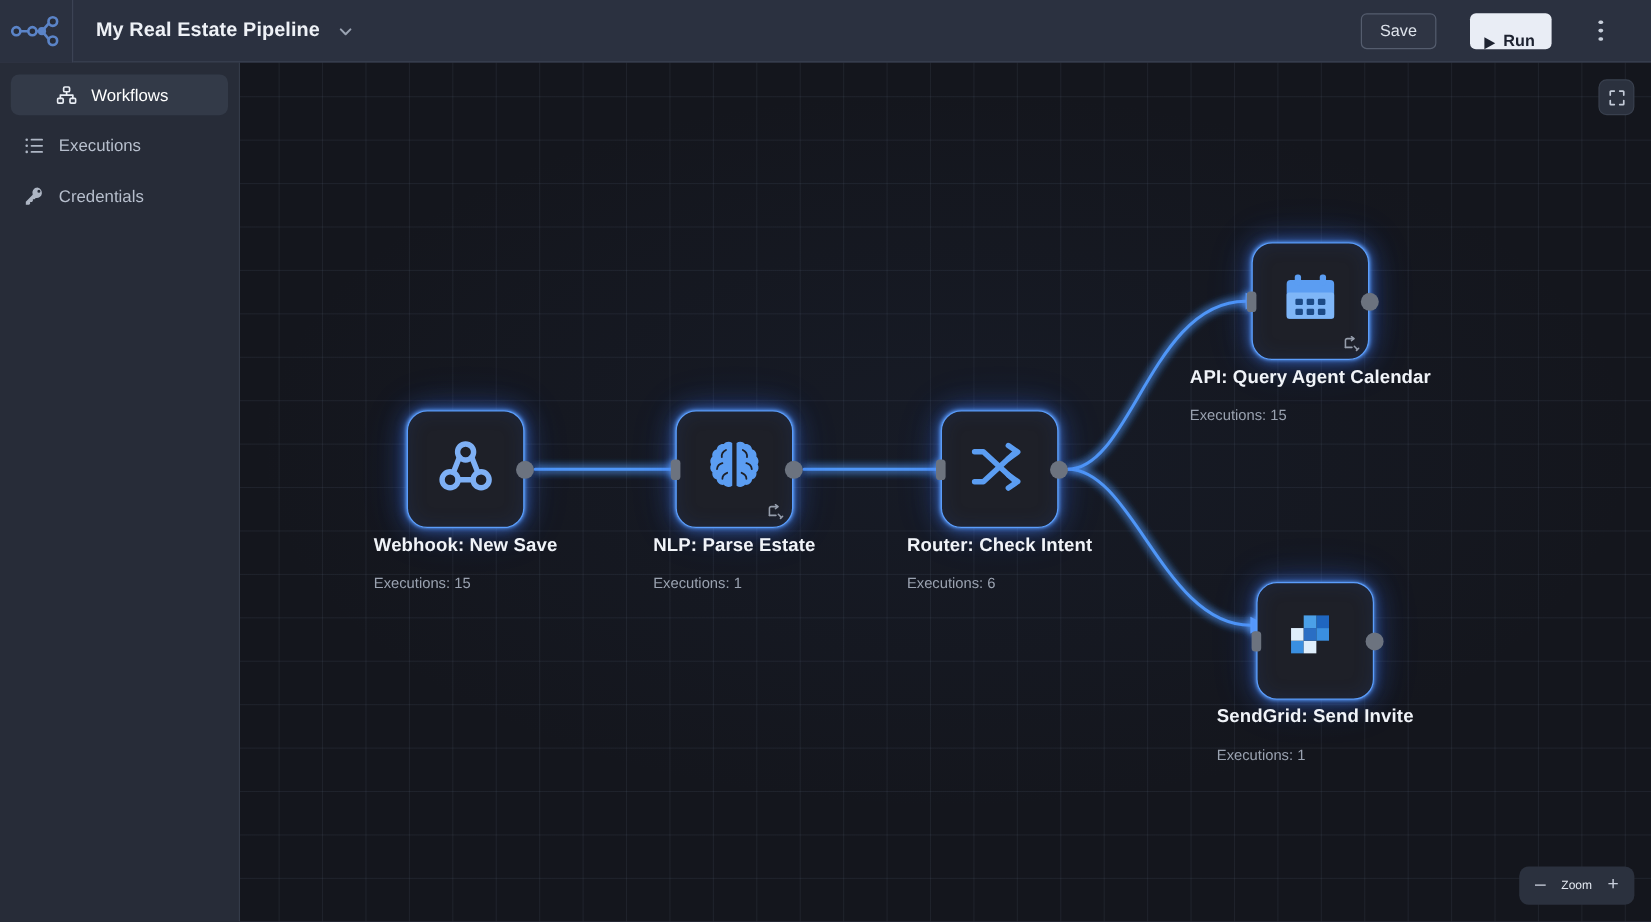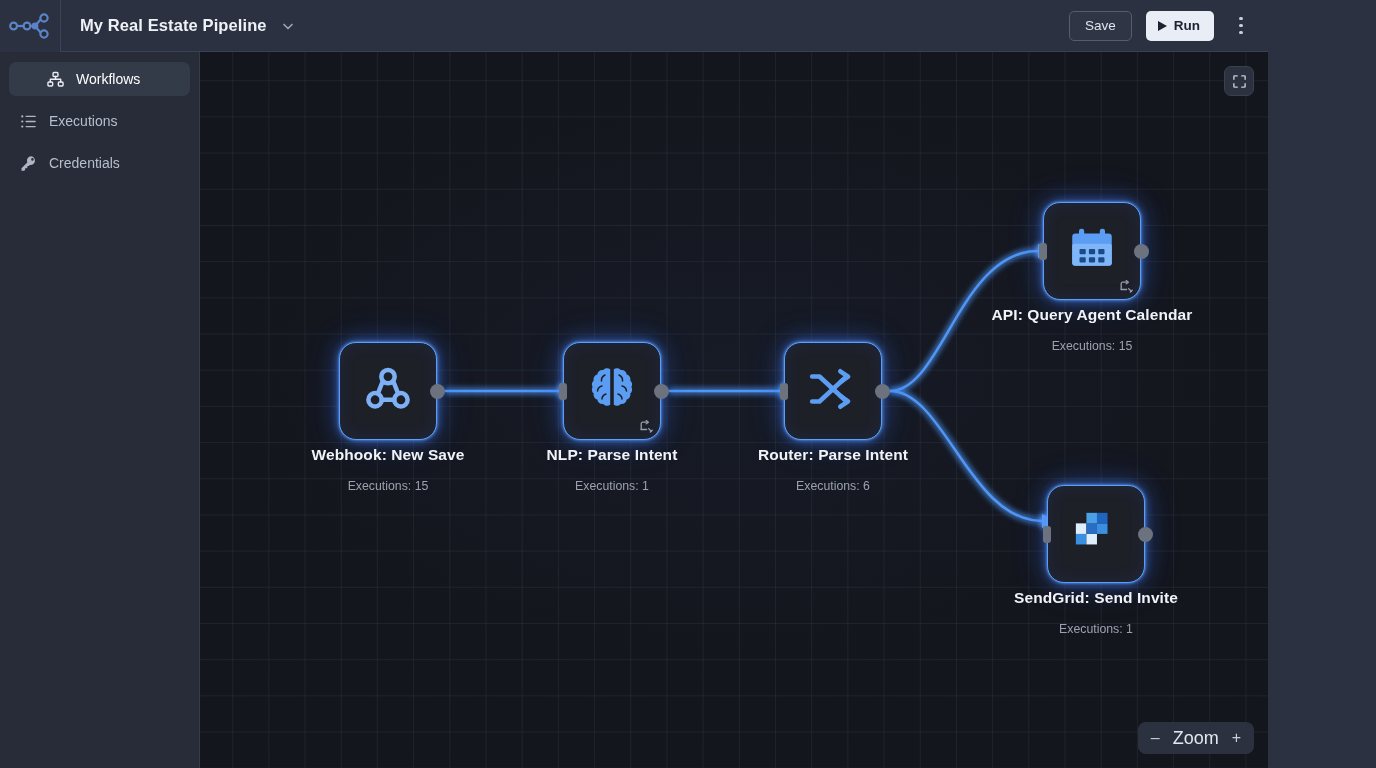--- a/index.html
+++ b/index.html
@@ -8,21 +8,21 @@
     margin: 0; padding: 0;
     width: 1376px; height: 768px;
     overflow: hidden;
     background: #2b3140;
     font-family: "Liberation Sans", sans-serif;
     -webkit-font-smoothing: antialiased;
   }
 
   #app {
     position: relative;
-    width: 1268px;
+    width: 1376px;
     height: 768px;
     display: flex;
     flex-direction: column;
   }
 
   
   .topbar {
     position: relative;
     height: 52px;
     flex: 0 0 52px;
@@ -60,22 +60,22 @@
     color: #9aa3b2;
     display: flex;
     align-items: center;
     padding: 2px 3px;
   }
 
   .topbar-right {
     margin-left: auto;
     display: flex;
     align-items: center;
-    gap: 14px;
-    padding-right: 14px;
+    gap: 28px;
+    padding-right: 29px;
   }
   .btn-save {
     height: 30px;
     padding: 0 15px;
     border-radius: 5px;
     border: 1px solid #555d6e;
     background: #2f3544;
     color: #dfe4ec;
     font-size: 13.5px;
     font-family: "Liberation Sans", sans-serif;
@@ -85,21 +85,21 @@
   .btn-run {
     height: 30px;
     padding: 0 14px 0 12px;
     border-radius: 5px;
     border: none;
     background: #e9edf5;
     color: #1d2230;
     font-size: 13.5px;
     font-weight: bold;
     font-family: "Liberation Sans", sans-serif;
-    display: flex; align-items: center; gap: 7px;
+    display: flex; align-items: flex-end; gap: 7px;
     cursor: pointer;
   }
   .btn-run .tri {
     width: 0; height: 0;
     border-left: 9px solid #1d2230;
     border-top: 5.5px solid transparent;
     border-bottom: 5.5px solid transparent;
   }
   .kebab {
     width: 26px; height: 30px;
@@ -240,21 +240,20 @@
     width: 16px; height: 16px;
     color: #aab3c2;
     opacity: .85;
   }
 
   .node-label {
     position: absolute;
     left: 50%;
     transform: translateX(-50%);
     top: 104px;
-    text-align: center;
     white-space: nowrap;
   }
   .node-title {
     font-size: 15.5px;
     font-weight: bold;
     color: #f0f3f8;
     letter-spacing: .1px;
   }
   .node-sub {
     margin-top: 15px;
@@ -286,21 +285,21 @@
     display: flex;
     align-items: center;
     gap: 13px;
     padding: 0 13px;
     color: #dbe1ea;
     font-size: 13.5px;
     z-index: 15;
     user-select: none;
   }
   .zoom-ctl .zbtn { cursor: pointer; line-height: 1; font-size: 16px; color: #c7cdda;}
-  .zoom-ctl .zlabel { font-size: 18px; color: #e3e8f0; }
+  .zoom-ctl .zlabel { font-size: 10px; color: #e3e8f0; }
 </style>
 </head>
 <body>
 
 <div id="app">
 
   <div class="topbar">
 
     <div class="logo-cell">
       <span>
@@ -459,40 +458,40 @@
             <svg width="16" height="16" viewBox="0 0 16 16" fill="none" stroke="currentColor" stroke-width="1.3" stroke-linecap="round" stroke-linejoin="round">
               <path d="M2.2 10.5 V4.6 a1.4 1.4 0 0 1 1.4-1.4 H8.6"></path>
               <path d="M2.2 10.5 H7.6"></path>
               <path d="M7.2 1.6 L9.4 3.2 L7.2 4.8"></path>
               <path d="M9.6 9.6 l2.6 2.6"></path>
               <path d="M11.4 13 l1.8 -1.8"></path>
             </svg>
           </span>
         </div>
         <div class="node-label">
-          <div class="node-title">NLP: Parse Intent</div>
+          <div class="node-title">NLP: Parse Estate</div>
           <div class="node-sub">Executions: 1</div>
         </div>
       </div>
 
       <div class="node" style="left:584px; top:290px;">
         <div class="node-box">
           <span class="node-icon">
             <svg width="50" height="50" viewBox="0 0 48 48" fill="none" stroke="#5b9df2" stroke-width="4.4" stroke-linecap="round" stroke-linejoin="round">
               <path d="M4 12 H11 L37 36"></path>
               <path d="M4 36 H11 L37 12"></path>
               <path d="M31 7 L38.5 12.2 L31 17.5"></path>
               <path d="M31 30.5 L38.5 35.8 L31 41"></path>
             </svg>
           </span>
           <span class="port-in"></span>
           <span class="port-out"></span>
         </div>
         <div class="node-label">
-          <div class="node-title">Router: Parse Intent</div>
+          <div class="node-title">Router: Check Intent</div>
           <div class="node-sub">Executions: 6</div>
         </div>
       </div>
 
       <div class="node" style="left:843px; top:150px;">
         <div class="node-box">
           <span class="node-icon">
             <svg width="50" height="50" viewBox="0 0 48 48" fill="none">
               <rect x="5" y="9" width="38" height="31" rx="3.2" fill="#5b9df2"></rect>
               <rect x="5" y="19" width="38" height="21" rx="2" fill="#7fb6f7"></rect>

